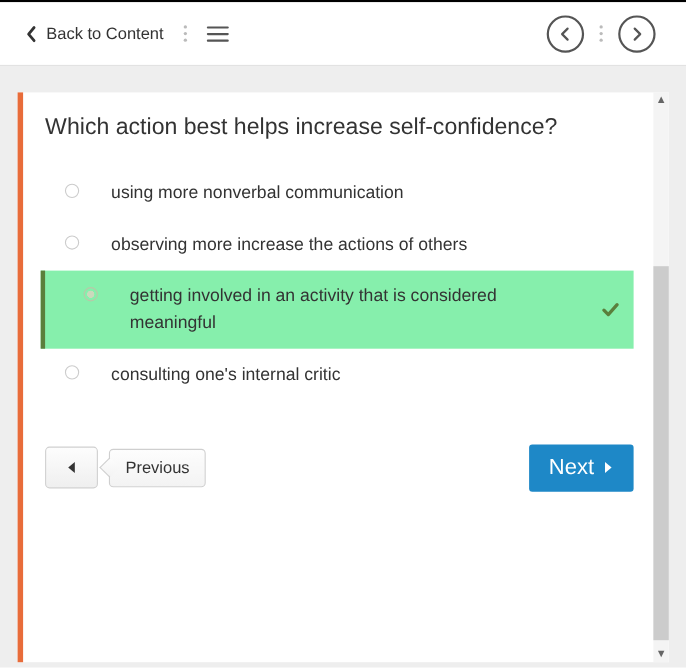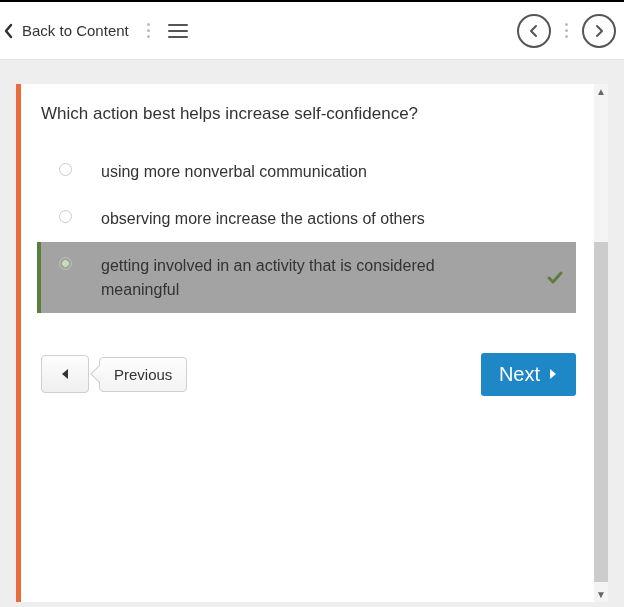--- a/index.html
+++ b/index.html
@@ -8,21 +8,21 @@
     background: #fff;
     width: 624px;
     height: 607px;
     overflow: hidden;
     border-top: 2px solid #000;
   }
   .topbar {
     height: 58px;
     display: flex;
     align-items: center;
-    padding: 0 4px;
+    padding: 0 24px;
     border-bottom: 1px solid #e2e2e2;
     background: #fff;
   }
   .back-btn {
     display: flex;
     align-items: center;
     cursor: pointer;
     color: #333;
     font-size: 15px;
   }
@@ -75,21 +75,21 @@
     width: 14px; height: 340px;
     background: #ccc;
   }
   .scroll-arrow-up, .scroll-arrow-down {
     position: absolute; right: 2px;
     font-size: 10px; color: #666;
   }
   .scroll-arrow-up { top: 2px; }
   .scroll-arrow-down { bottom: 2px; }
   .question {
-    font-size: 17px;
+    font-size: 21px;
     color: #333;
     margin-bottom: 24px;
     padding-right: 30px;
   }
   .options {
     padding-right: 20px;
   }
   .option {
     display: flex;
     align-items: flex-start;
@@ -97,24 +97,24 @@
     font-size: 16px;
     color: #333;
     position: relative;
     gap: 11px;
   }
   .option .radio {
     width: 13px; height: 13px; border: 1.5px solid #ccc; border-radius: 50%;
     margin-right: 18px; margin-top: 3px; flex-shrink: 0;
   }
   .option.correct {
-    background: #a3a3a3;
+    background: #86efac;
     border-left: 4px solid #5a7f3c;
     margin-left: -4px;
-    padding-left: 18px;
+    padding-left: 35px;
   }
   .option.correct .radio {
     border-color: #b8c9a8;
     background: radial-gradient(circle, #cbd9bc 0 40%, transparent 45%);
   }
   .option-text {
     flex: 1;
     line-height: 1.45;
     padding-right: 30px;
   }
@@ -232,20 +232,24 @@
       <div class="option">
         <div class="radio"></div>
         <div class="option-text">observing more increase the actions of others</div>
       </div>
       <div class="option correct">
         <div class="radio"></div>
         <div class="option-text">getting involved in an activity that is considered meaningful</div>
         <svg class="check-icon" width="18" height="18" viewBox="0 0 18 18">
             <path d="M3 9 L7 13 L15 4" stroke="#5a7f3c" stroke-width="3" fill="none" stroke-linecap="round" stroke-linejoin="round"></path>
           </svg>
+      </div>
+      <div class="option">
+        <div class="radio"></div>
+        <div class="option-text">consulting one's internal critic</div>
       </div>
     </div>
 
     <div class="nav-row">
       <div class="prev-wrap">
         <div class="prev-arrow">
           <svg width="10" height="12" viewBox="0 0 10 12">
               <path d="M8 1 L2 6 L8 11 Z" fill="#333"></path>
             </svg>
         </div>

